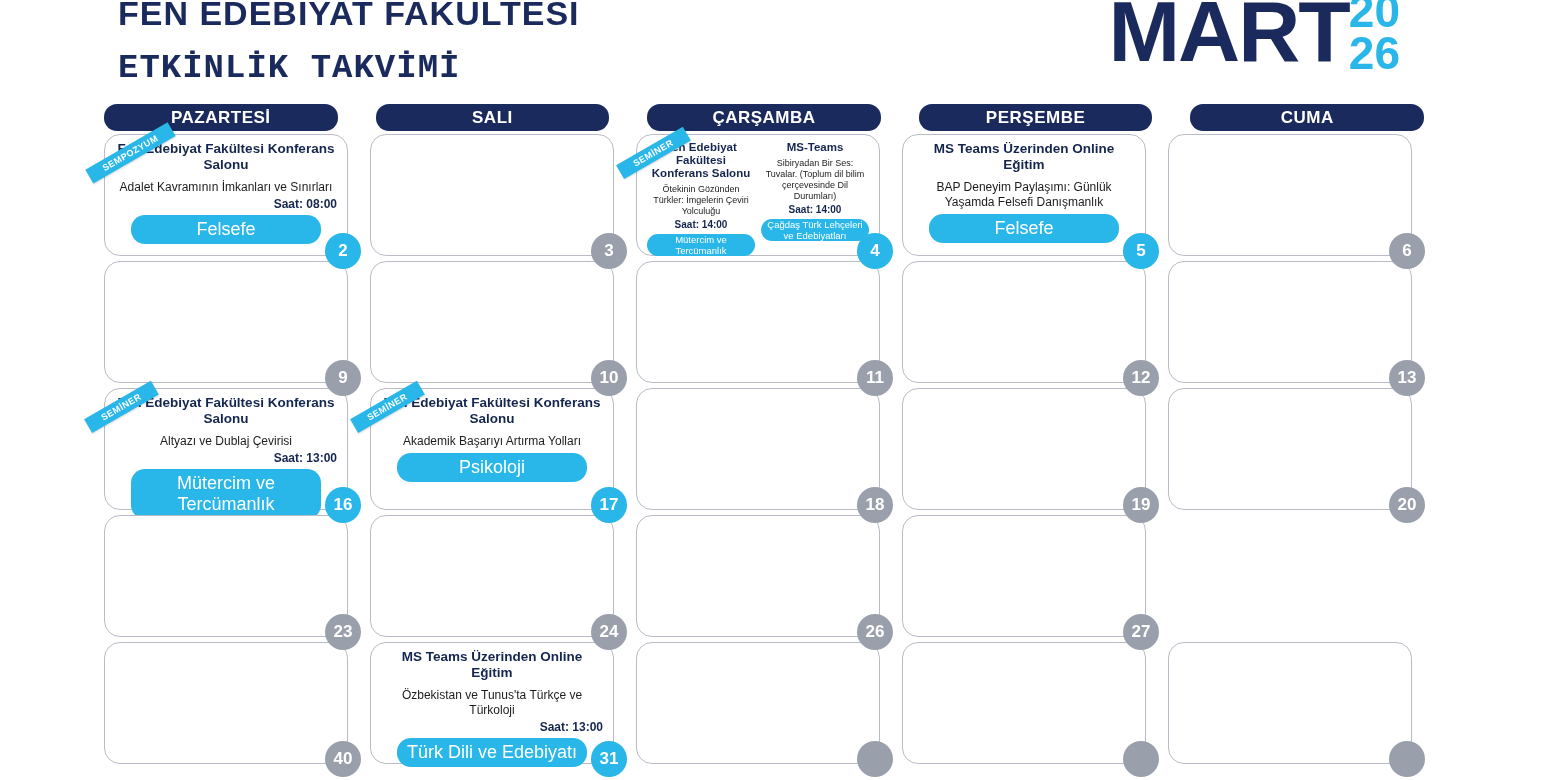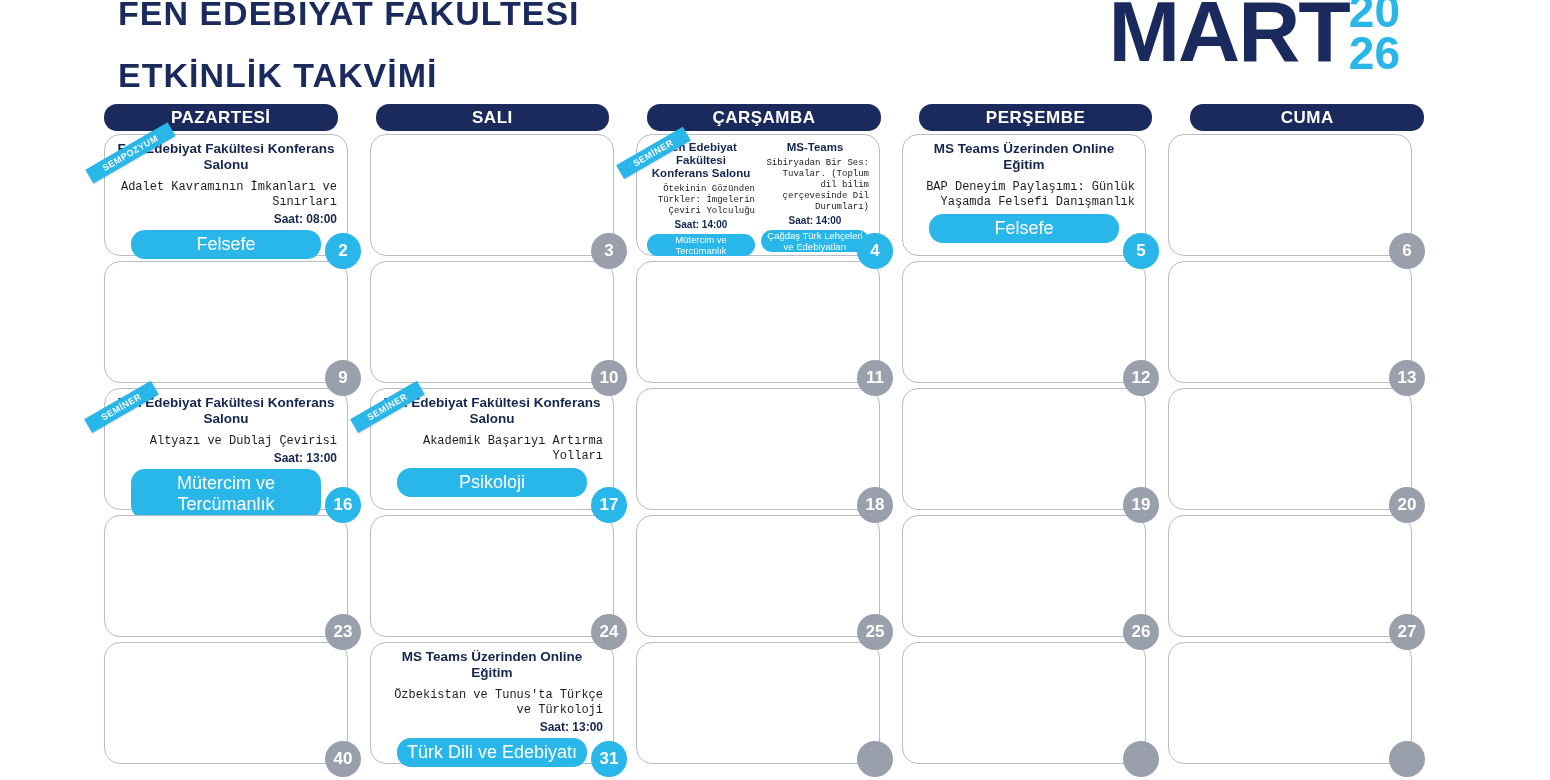--- a/index.html
+++ b/index.html
@@ -13,21 +13,21 @@
   .page { position: relative; width: 1550px; height: 780px; }
 
   
   .title-block {
     position: absolute; left: 118px; top: -6px;
     color: #1b2a5c;
     font-weight: bold;
     letter-spacing: 1px;
   }
   .title-line1 { font-size: 34px; line-height: 38px; }
-  .title-line2 { font-size: 34px; line-height: 38px; margin-top: 24px; }
+  .title-line2 { font-size: 34px; line-height: 38px; margin-top: 17px; font-family: Liberation Mono, monospace; }
 
   .month-block {
     position: absolute; right: 150px; top: -12px;
     display: flex; align-items: flex-start;
   }
   .month-name {
     font-size: 86px; font-weight: bold; color: #1b2a5c;
     letter-spacing: -2px; line-height: 86px;
   }
   .year-col {
@@ -86,22 +86,22 @@
     letter-spacing: .5px;
     z-index: 6;
     box-shadow: 0 1px 2px rgba(0,0,0,.15);
   }
 
   .ev-place {
     text-align: center; color: #14264f;
     font-weight: bold; font-size: 13.5px; line-height: 16px;
   }
   .ev-desc {
-    text-align: right; color: #1c1c1c;
-    font-size: 12px; line-height: 15px; margin-top: 7px; font-family: Liberation Mono, monospace;
+    text-align: center; color: #1c1c1c;
+    font-size: 12px; line-height: 15px; margin-top: 7px;
   }
   .ev-time {
     text-align: right; color: #14264f;
     font-weight: bold; font-size: 12px; margin-top: 2px;
   }
   .ev-tag {
     margin: 4px auto 0 auto;
     background: #29b6e8; color: #fff;
     border-radius: 14px;
     font-size: 18px; text-align: center;
@@ -236,23 +236,20 @@
           </div>
         </div>
         <div class="week">
           <div class="cell empty">
             <div class="daynum">23</div>
           </div>
           <div class="cell empty">
             <div class="daynum">24</div>
           </div>
           <div class="cell empty">
-            <div class="daynum">25</div>
-          </div>
-          <div class="cell empty">
             <div class="daynum">26</div>
           </div>
           <div class="cell empty">
             <div class="daynum">27</div>
           </div>
         </div>
         <div class="week">
           <div class="cell empty">
             <div class="daynum">40</div>
           </div>

